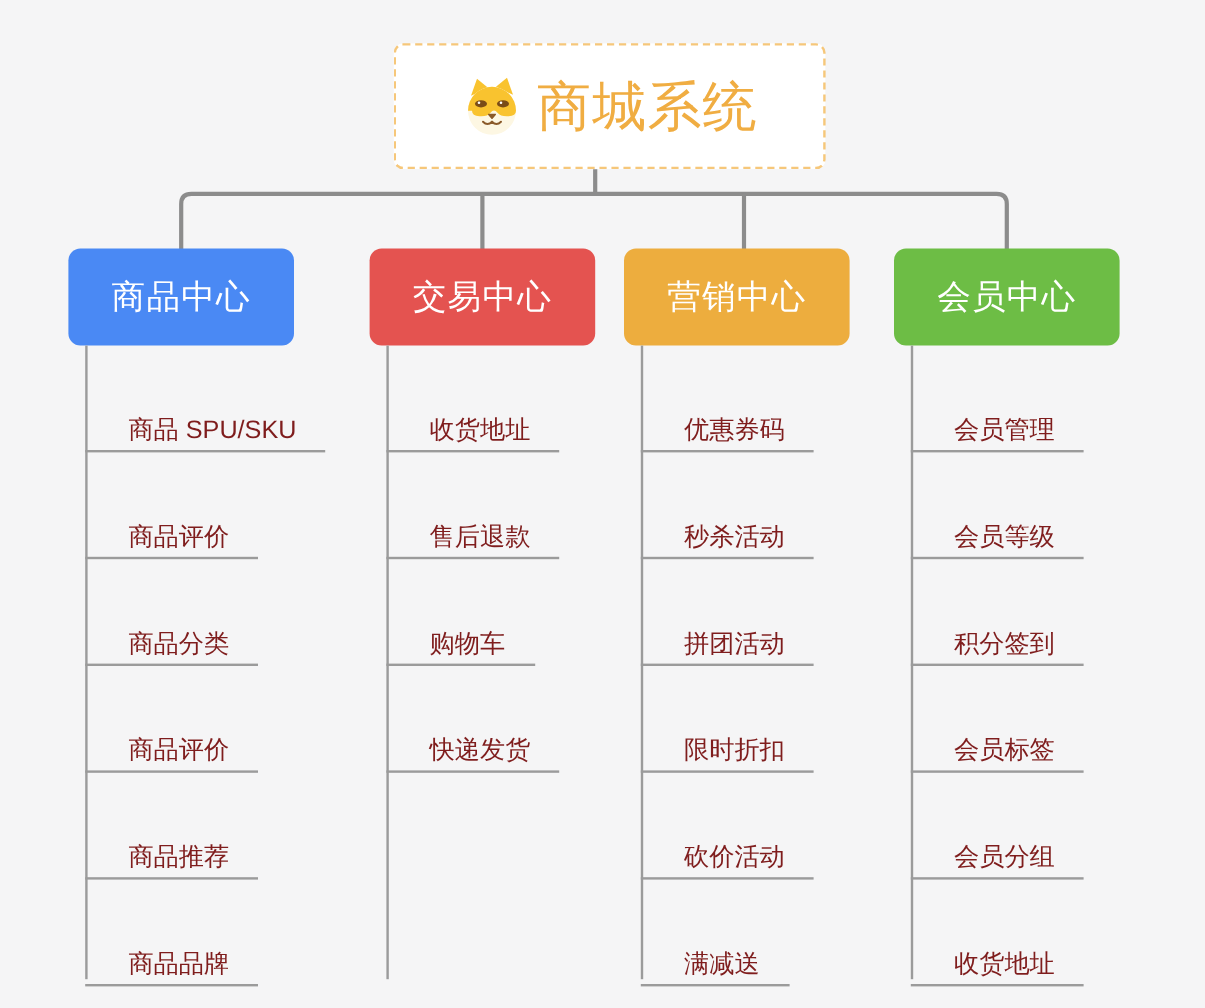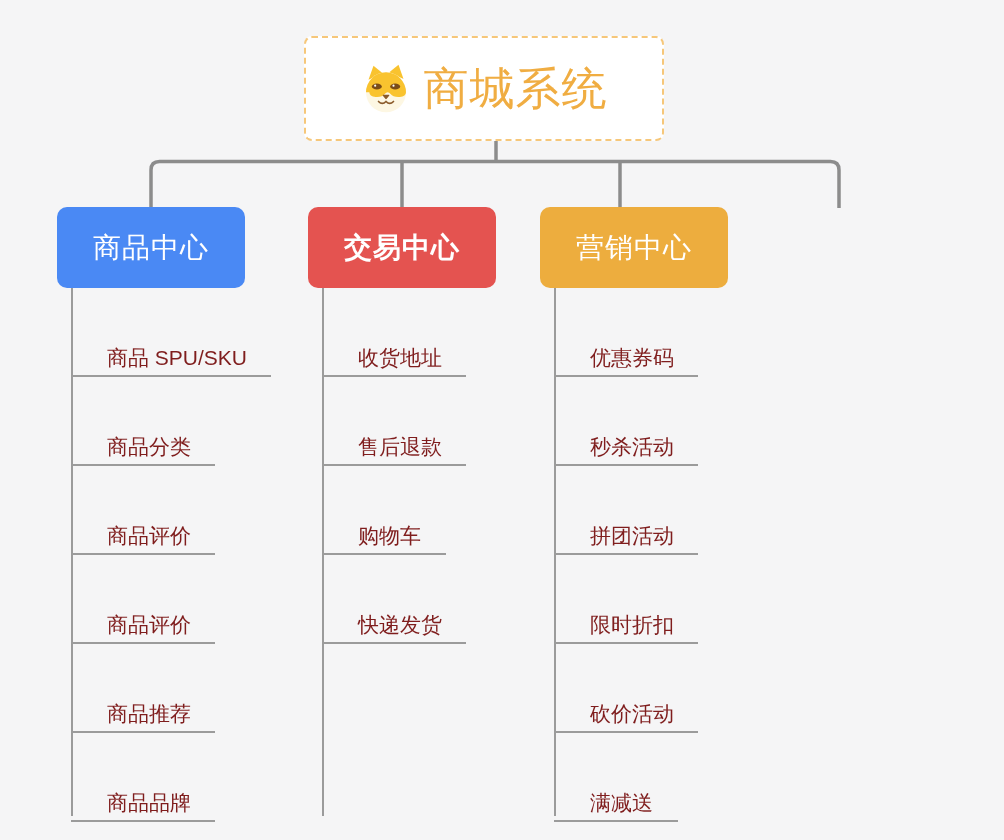--- a/index.html
+++ b/index.html
@@ -12,21 +12,21 @@
   }
   .canvas { position: absolute; inset: 0; }
 
   
   .connector-svg { position: absolute; left: 0; top: 0; pointer-events: none; }
   .connector-svg path { fill: none; stroke: #8c8c8c; stroke-width: 3.5; }
 
   
   .root-node {
     position: absolute;
-    left: 304px; top: 36px;
+    left: 328px; top: 36px;
     width: 360px; height: 105px;
     background: #ffffff;
     border: 2px dashed #f6c77a;
     border-radius: 8px;
     display: flex;
     align-items: center;
     justify-content: center;
     gap: 13px;
     cursor: default;
   }
@@ -104,50 +104,64 @@
     <span class="root-title">商城系统</span>
   </div>
 
   <div class="branch-column" style="left:57px">
     <div class="branch-node" style="background-color: rgb(74, 137, 244);">
       <span>商品中心</span>
     </div>
     <div class="children">
       <div class="branch-vline"></div>
       <div class="child-topic">商品 SPU/SKU</div>
+      <div class="child-topic">商品评价</div>
       <div class="child-topic">商品分类</div>
-      <div class="child-topic">商品评价</div>
       <div class="child-topic">商品评价</div>
       <div class="child-topic">商品推荐</div>
       <div class="child-topic">商品品牌</div>
     </div>
   </div>
 
   <div class="branch-column" style="left:308px">
-    <div class="branch-node" style="background-color: rgb(228, 83, 80); font-weight: bold;">
+    <div class="branch-node" style="background-color: rgb(228, 83, 80);">
       <span>交易中心</span>
     </div>
     <div class="children">
       <div class="branch-vline"></div>
       <div class="child-topic">收货地址</div>
       <div class="child-topic">售后退款</div>
       <div class="child-topic">购物车</div>
       <div class="child-topic">快递发货</div>
     </div>
   </div>
 
-  <div class="branch-column" style="left:540px">
+  <div class="branch-column" style="left:520px">
     <div class="branch-node" style="background-color: rgb(237, 173, 62);">
       <span>营销中心</span>
     </div>
     <div class="children">
       <div class="branch-vline"></div>
       <div class="child-topic">优惠券码</div>
       <div class="child-topic">秒杀活动</div>
       <div class="child-topic">拼团活动</div>
       <div class="child-topic">限时折扣</div>
       <div class="child-topic">砍价活动</div>
       <div class="child-topic">满减送</div>
     </div>
   </div>
 
+  <div class="branch-column" style="left:745px">
+    <div class="branch-node" style="background-color: rgb(109, 189, 69);">
+      <span>会员中心</span>
+    </div>
+    <div class="children">
+      <div class="branch-vline"></div>
+      <div class="child-topic">会员管理</div>
+      <div class="child-topic">会员等级</div>
+      <div class="child-topic">积分签到</div>
+      <div class="child-topic">会员标签</div>
+      <div class="child-topic">会员分组</div>
+      <div class="child-topic">收货地址</div>
+    </div>
+  </div>
 
 </div>
 
 </body></html>

